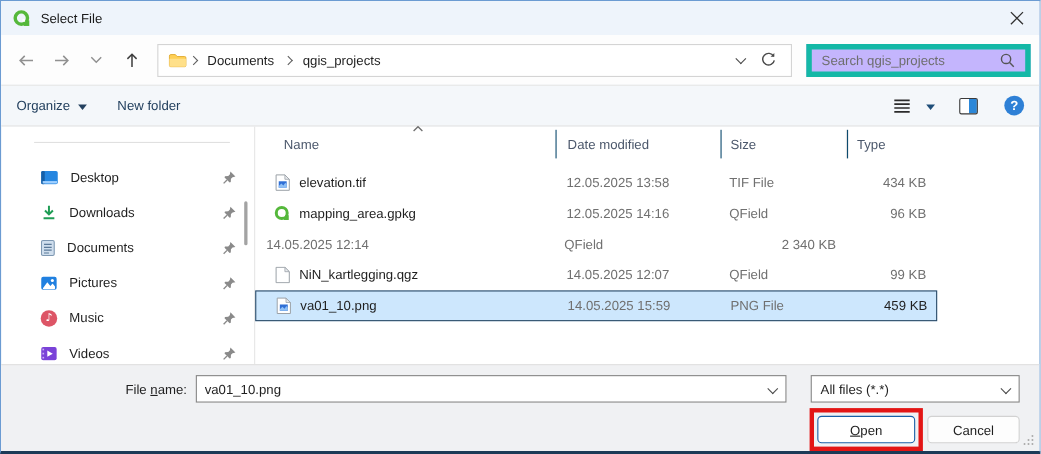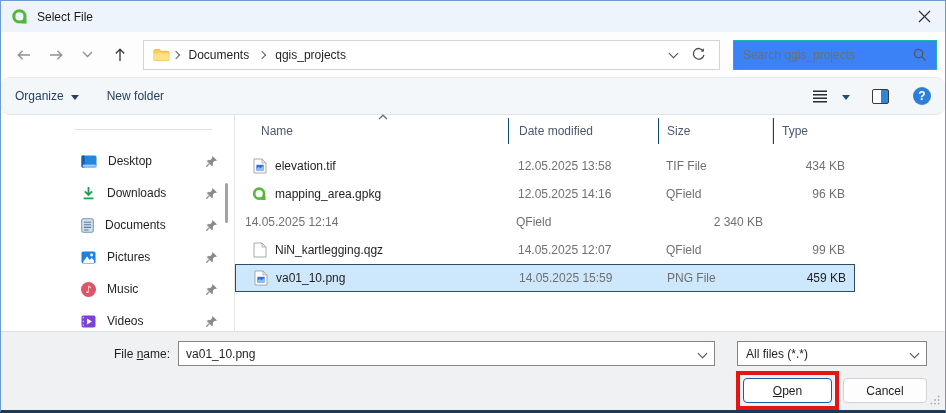--- a/index.html
+++ b/index.html
@@ -15,36 +15,36 @@
   .close-btn{margin-left:auto;width:42px;height:31px;display:flex;align-items:center;justify-content:center;cursor:pointer;}
   
   .navbar{height:45px;background:#fdfdfd;display:flex;align-items:center;padding:0 8px 0 10px;}
   .nav-btn{width:26px;height:28px;display:flex;align-items:center;justify-content:center;margin-right:6px;}
   .crumb-box{margin-left:4px;width:580px;height:30px;box-sizing:border-box;border:1px solid #d4d4d4;background:#fff;display:flex;align-items:center;padding:0 9px;}
   .crumb{padding:0 7px;white-space:nowrap;}
   .crumb-sep{width:5px;height:5px;border-top:1.3px solid #5f5f5f;border-right:1.3px solid #5f5f5f;transform:rotate(45deg);margin:0 3px;}
   .crumb-spacer{flex:1;}
   .chev-down{width:6px;height:6px;border-right:1.3px solid #4a4a4a;border-bottom:1.3px solid #4a4a4a;transform:rotate(45deg);}
   .crumb-chev{margin:0 14px 2px 6px;}
-  .search-box{margin-left:13px;width:205px;height:30px;box-sizing:border-box;border:1px solid #14b8a6;background:#3b82f6;display:flex;align-items:center;justify-content:flex-end;}
+  .search-box{margin-left:13px;width:205px;height:30px;box-sizing:border-box;border:5px solid #14b8a6;background:#c4b5fd;display:flex;align-items:center;justify-content:flex-end;}
   .search-box input{flex:1;border:0;outline:none;font:12px "Liberation Sans","DejaVu Sans",sans-serif;padding:0 4px 0 9px;color:#333;background:transparent;}
   .search-box input::placeholder{color:#6e6e6e;}
   .search-ico{margin-right:9px;}
   
-  .toolbar{height:36px;background:#f4f7fa;border-top:1px solid #e7e7e7;border-bottom:1px solid #e3e3e3;display:flex;align-items:center;padding:0 14px 0 14px;color:#24415f;border-radius:9px;}
+  .toolbar{height:36px;background:#f4f7fa;border-top:1px solid #e7e7e7;border-bottom:1px solid #e3e3e3;display:flex;align-items:center;padding:0 14px 0 14px;color:#24415f;}
   .tool-btn{display:flex;align-items:center;margin-right:28px;cursor:pointer;}
   .tri-down{width:0;height:0;border-left:4px solid transparent;border-right:4px solid transparent;border-top:5px solid #24415f;margin-left:7px;margin-top:2px;}
   .tool-right{margin-left:auto;display:flex;align-items:center;}
   .view-btn{display:flex;align-items:center;margin-right:22px;}
   .view-btn .tri-down{border-top-color:#1f4e79;}
   .pane-icon{width:17px;height:15px;box-sizing:border-box;border:1.6px solid #3a3a3a;border-radius:2px;background:linear-gradient(to right,#fff 50%,#2b87d8 50%);margin-right:24px;}
   .help-icon{width:18px;height:18px;border-radius:50%;background:#2e80d6;color:#fff;font-weight:bold;font-size:12px;display:flex;align-items:center;justify-content:center;}
   
   .bodyarea{height:216px;display:flex;}
-  .sidebar{width:190px;box-sizing:border-box;position:relative;padding-top:14px;border-right:1px solid #e6e6e6;margin-left:44px;}
+  .sidebar{width:231px;box-sizing:border-box;position:relative;padding-top:14px;border-right:1px solid #e6e6e6;}
   .side-divider{height:1px;background:#e0e0e0;margin:0 22px 0 30px;}
   .side-items{margin-top:15px;}
   .side-item{height:32px;display:flex;align-items:center;padding:0 16px 0 36px;cursor:pointer;}
   .side-item .lbl{margin-left:11px;}
   .side-item .pin{margin-left:auto;}
   .side-scroll{position:absolute;right:6px;top:68px;width:3px;height:40px;background:#a3a3a3;border-radius:2px;}
   .listarea{flex:1;position:relative;padding-top:3px;}
   .sort-caret{position:absolute;left:143px;top:-1px;}
   .lheader{display:grid;grid-template-columns:273px 150px 115px 82px;width:620px;height:26px;align-items:center;color:#4c586c;}
   .lheader .hc{height:100%;display:flex;align-items:center;box-sizing:border-box;cursor:pointer;}

